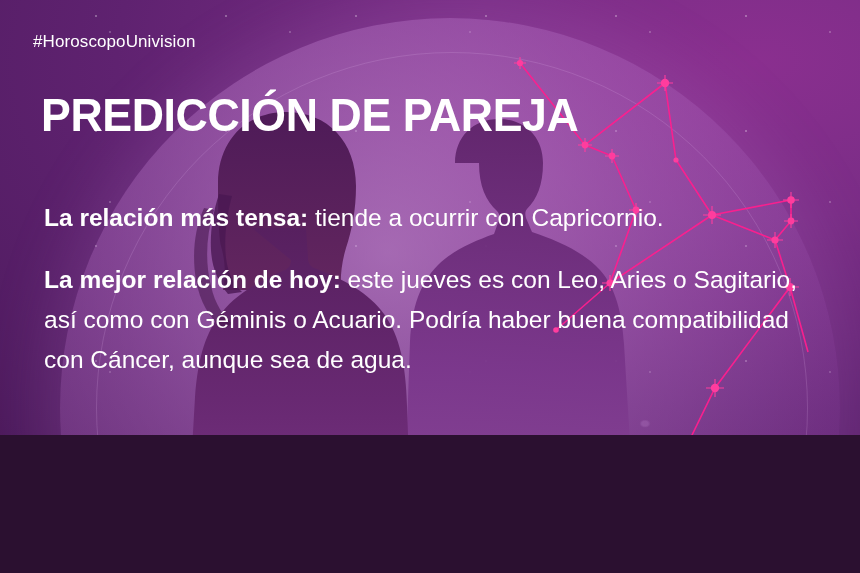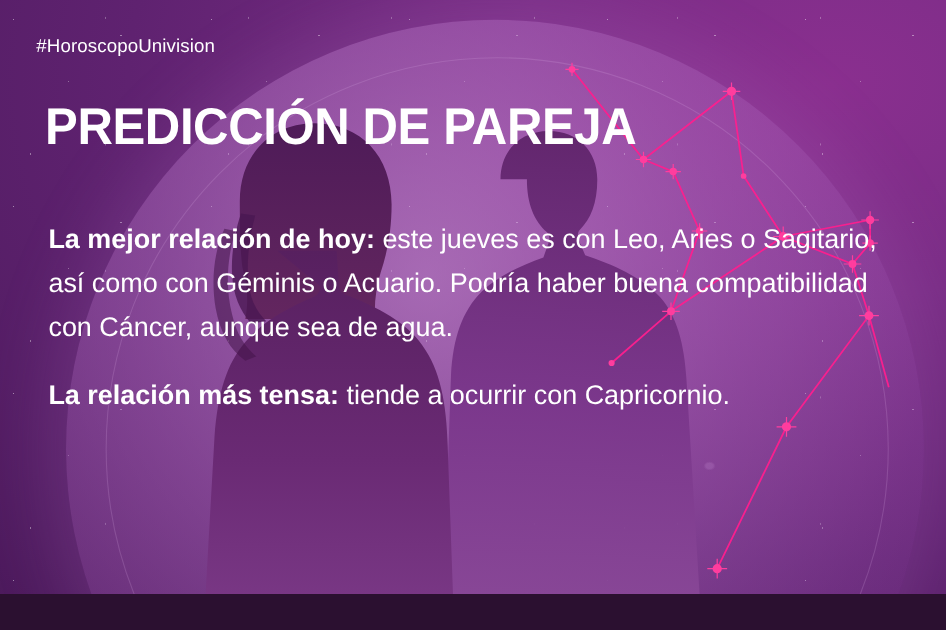--- a/index.html
+++ b/index.html
@@ -1,20 +1,20 @@
 <!DOCTYPE html>
 <html><head>
 <meta charset="utf-8">
 <style>
   html,body{margin:0;padding:0;background:#2b1030;}
   *{box-sizing:border-box;}
 
   .canvas{
     position:relative;
-    width:860px;height:540px;
+    width:860px;height:435px;
     overflow:hidden;
     font-family:"Liberation Sans", sans-serif;
     background:
       radial-gradient(120% 130% at 88% 14%, #8a2f8f 0%, #7a2d86 28%, #5f2270 62%, #4c1a5c 100%);
   }
 
   
   .stars{position:absolute;inset:0;pointer-events:none;}
   .stars::before,.stars::after{
     content:"";position:absolute;inset:0;
@@ -236,21 +236,21 @@
   </svg>
 
   <div class="content">
 
     <div class="hashtag">#HoroscopoUnivision</div>
 
     <div class="title">PREDICCIÓN DE PAREJA</div>
 
     <div class="body">
       <p class="para">
+        <span class="lead">La relación más tensa:</span><span> tiende a ocurrir con Capricornio.</span>
+      </p>
+      <p class="para">
         <span class="lead">La mejor relación de hoy:</span><span> este jueves es con Leo, Aries o Sagitario, así como con Géminis o Acuario. Podría haber buena compatibilidad con Cáncer, aunque sea de agua.</span>
       </p>
-      <p class="para">
-        <span class="lead">La relación más tensa:</span><span> tiende a ocurrir con Capricornio.</span>
-      </p>
     </div>
 
   </div>
 </div>
 
 </body></html>

